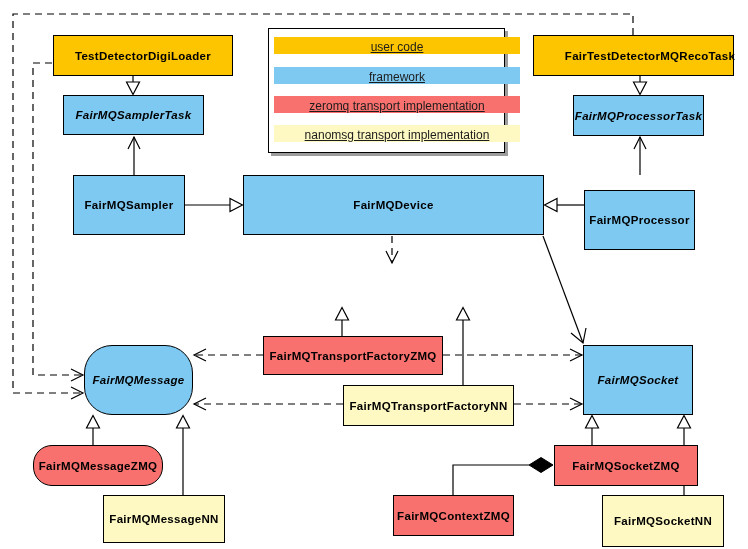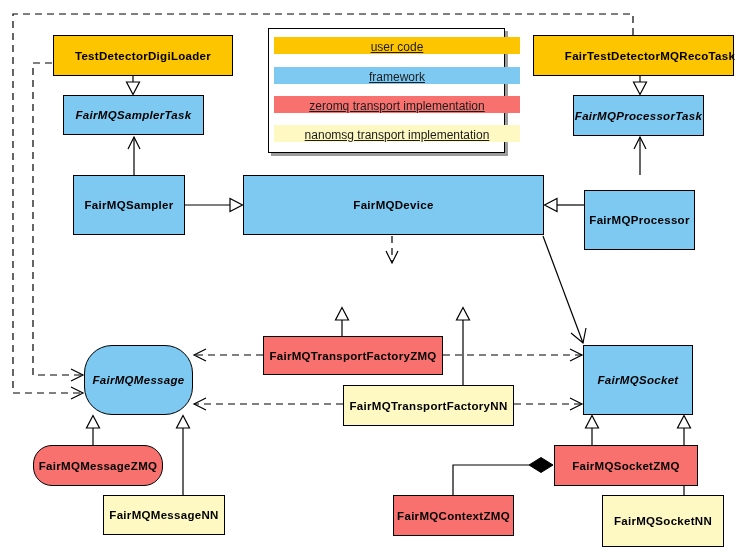--- a/index.html
+++ b/index.html
@@ -24,21 +24,21 @@
   .n-processortask{left:573px;top:95px;width:131px;height:41px;}
   .n-sampler{left:73px;top:175px;width:112px;height:60px;}
   .n-device{left:243px;top:175px;width:301px;height:60px;}
   .n-processor{left:584px;top:175px;width:111px;height:60px;margin-top:15px;}
   .n-factory{left:264px;top:265px;width:259px;height:41px;}
   .n-factoryzmq{left:263px;top:336px;width:180px;height:39px;}
   .n-factorynn{left:343px;top:385px;width:171px;height:41px;}
   .n-message{left:84px;top:345px;width:109px;height:70px;border-radius:28px;}
   .n-socket{left:583px;top:345px;width:110px;height:70px;}
   .n-messagezmq{left:33px;top:445px;width:130px;height:41px;border-radius:19px;}
-  .n-messagenn{left:103px;top:495px;width:122px;height:40px;}
+  .n-messagenn{left:103px;top:495px;width:122px;height:48px;}
   .n-contextzmq{left:393px;top:495px;width:121px;height:41px;}
   .n-socketzmq{left:554px;top:445px;width:144px;height:41px;}
   .n-socketnn{left:602px;top:495px;width:122px;height:52px;}
 
   
   .legend{position:absolute;left:268px;top:28px;width:237px;height:125px;
           box-sizing:border-box;background:#fff;border:1.5px solid #000;
           box-shadow:3px 3px 0 #9c9c9c;}
   .legend-row{position:absolute;left:5px;width:246px;height:17px;
               display:flex;align-items:flex-end;justify-content:center;

